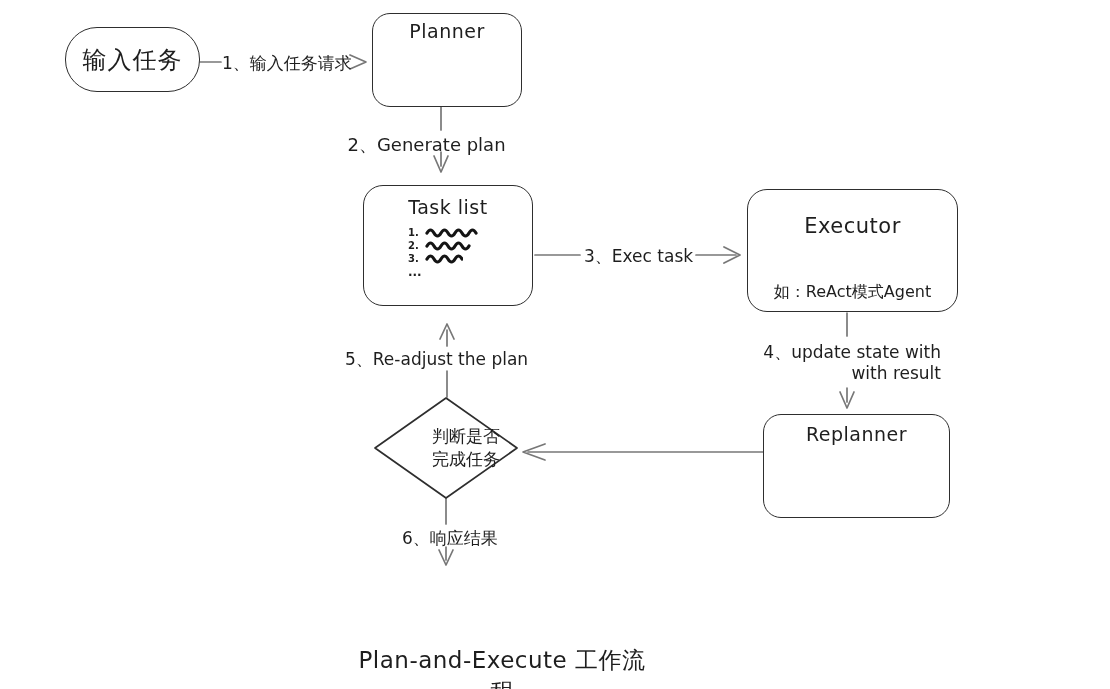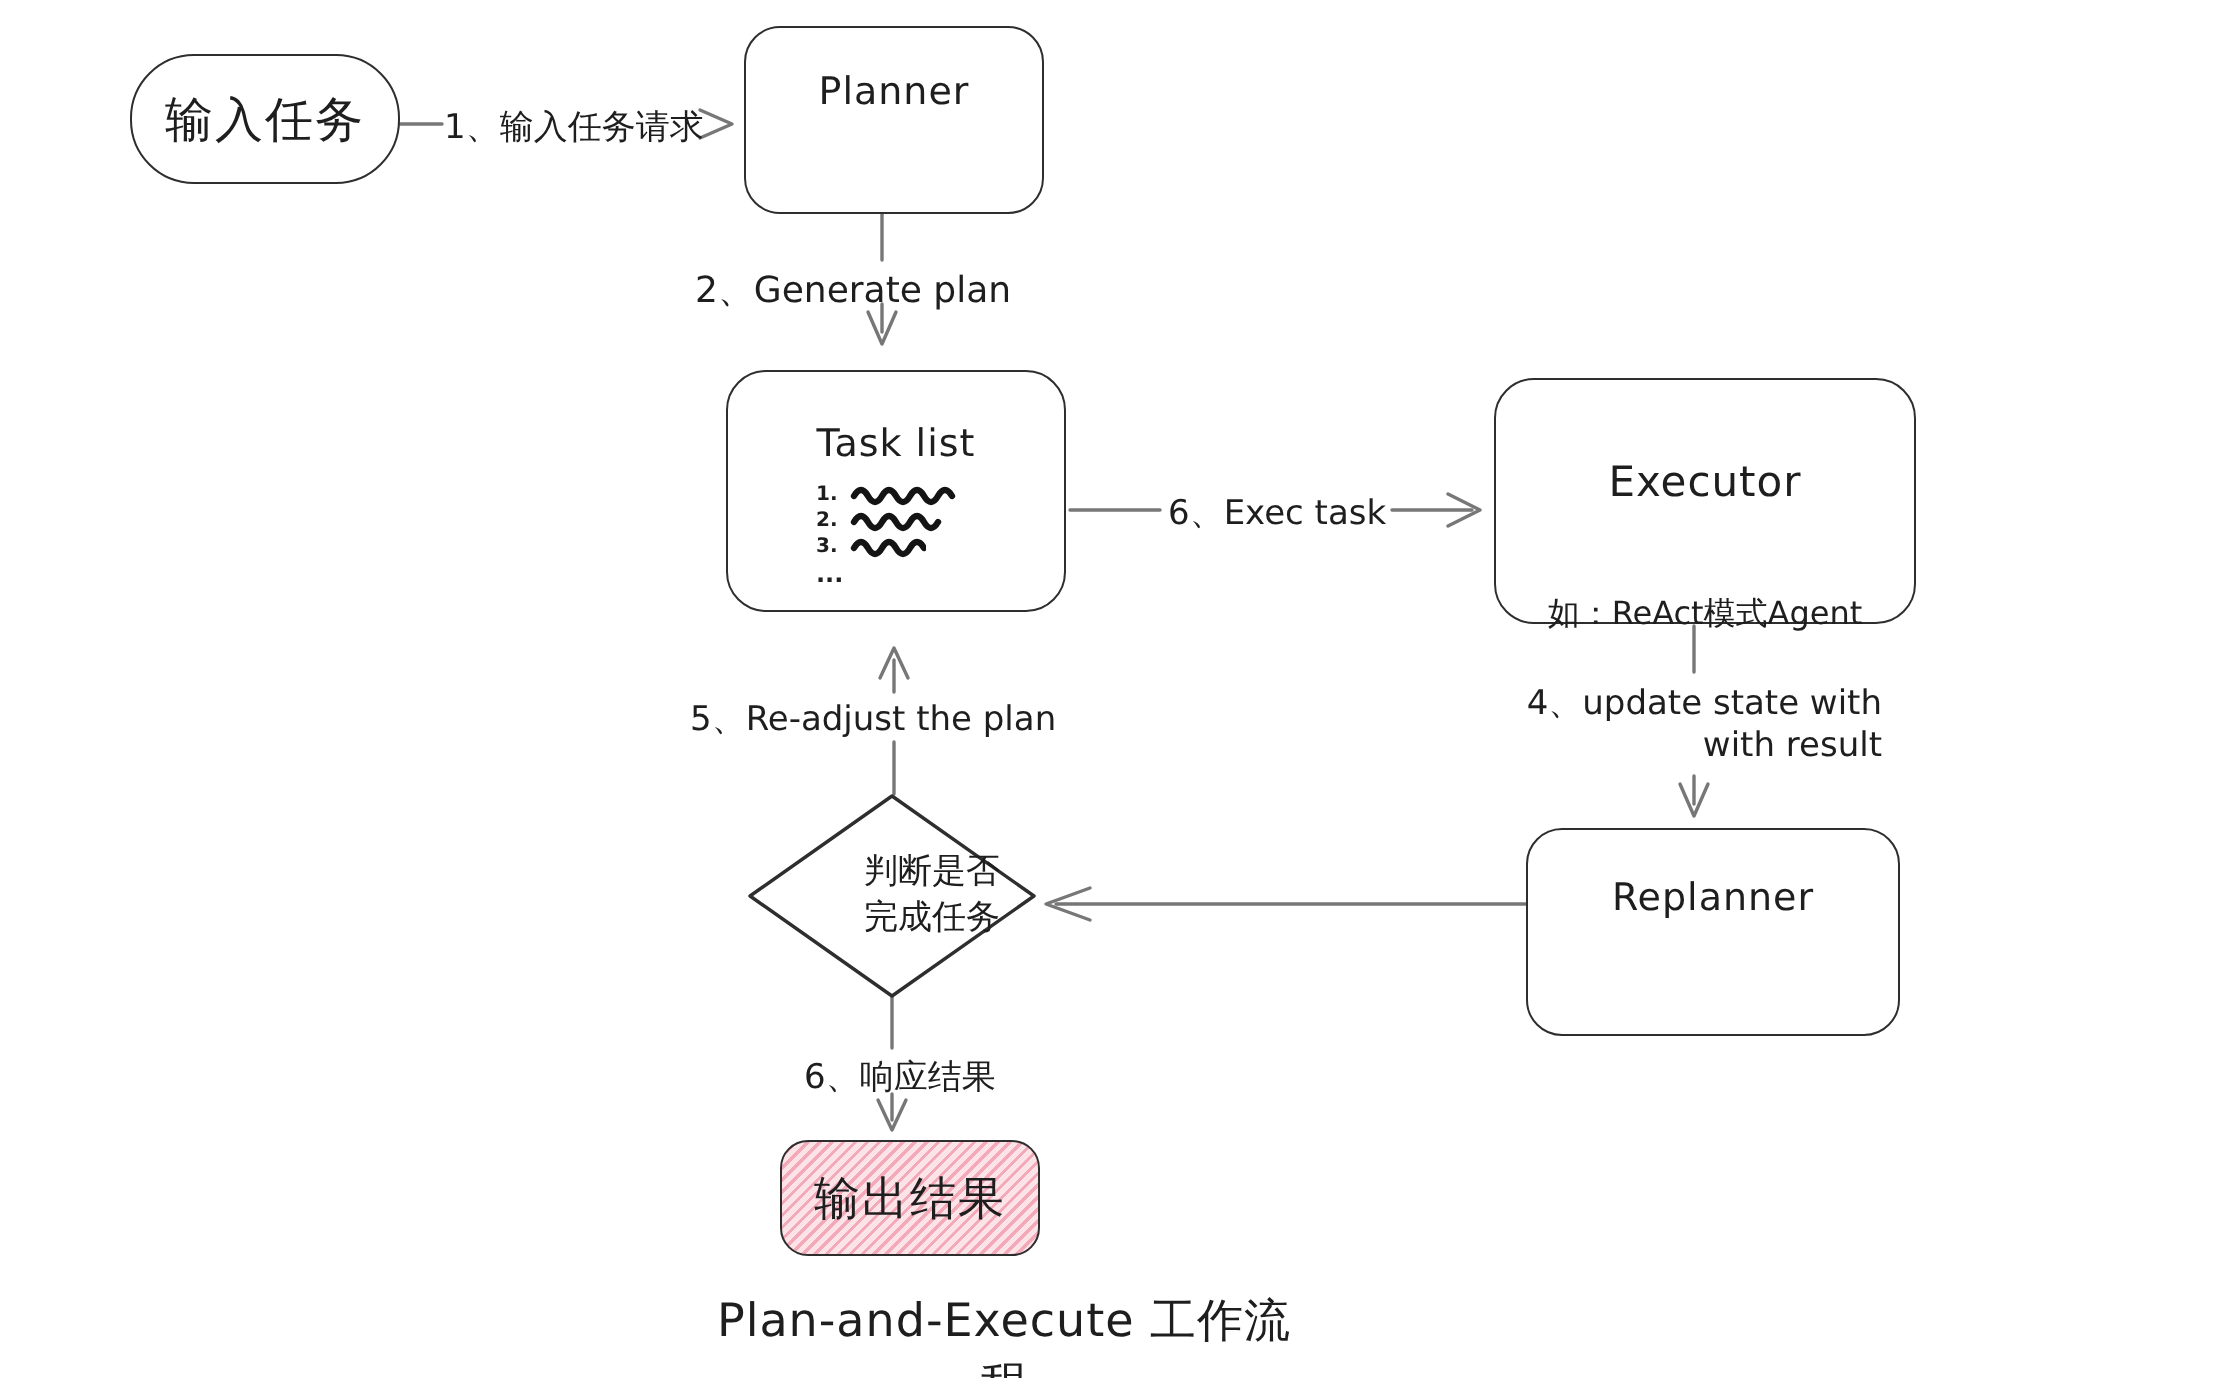--- a/index.html
+++ b/index.html
@@ -7,21 +7,21 @@
   #canvas {
     position:relative; width:1110px; height:689px; background:#ffffff;
     font-family:"DejaVu Sans", sans-serif; color:#1e1e1e; overflow:hidden;
   }
   #edges { position:absolute; left:0; top:0; width:1110px; height:689px; }
 
   .node {
     position:absolute; background:#fff; border:1.6px solid #2e2e2e;
     display:flex; flex-direction:column; align-items:center;
   }
-  .node-title { font-size:19px; letter-spacing:0.5px;margin-top:15px; }
+  .node-title { font-size:19px; letter-spacing:0.5px; }
 
   .box-input { left:65px; top:27px; width:135px; height:65px;
     border-radius:32px; justify-content:center; }
   .box-input .cn { font-size:24px; letter-spacing:1px; }
 
   .box-planner { left:372px; top:13px; width:150px; height:94px;
     border-radius:18px; padding-top:6px; gap:4px; }
 
   .box-tasklist { left:363px; top:185px; width:170px; height:121px;
     border-radius:20px; padding-top:10px; }
@@ -177,27 +177,24 @@
 
   <div class="node box-replanner">
     <span class="node-title">Replanner</span>
   </div>
 
   <div class="decision-text">
     <div>判断是否</div>
     <div>完成任务</div>
   </div>
 
-  <div class="node box-output">
-    <span class="cn">输出结果</span>
-  </div>
 
   <div class="edge-label lbl-1">1、输入任务请求</div>
   <div class="edge-label lbl-2">2、Generate plan</div>
-  <div class="edge-label lbl-3">6、Exec task</div>
+  <div class="edge-label lbl-3">3、Exec task</div>
   <div class="edge-label lbl-4">
     <div>4、update state with</div>
     <div>with result</div>
   </div>
   <div class="edge-label lbl-5">5、Re-adjust the plan</div>
   <div class="edge-label lbl-6">6、响应结果</div>
 
   <div class="diagram-title">Plan-and-Execute 工作流程</div>
 
 </div>

